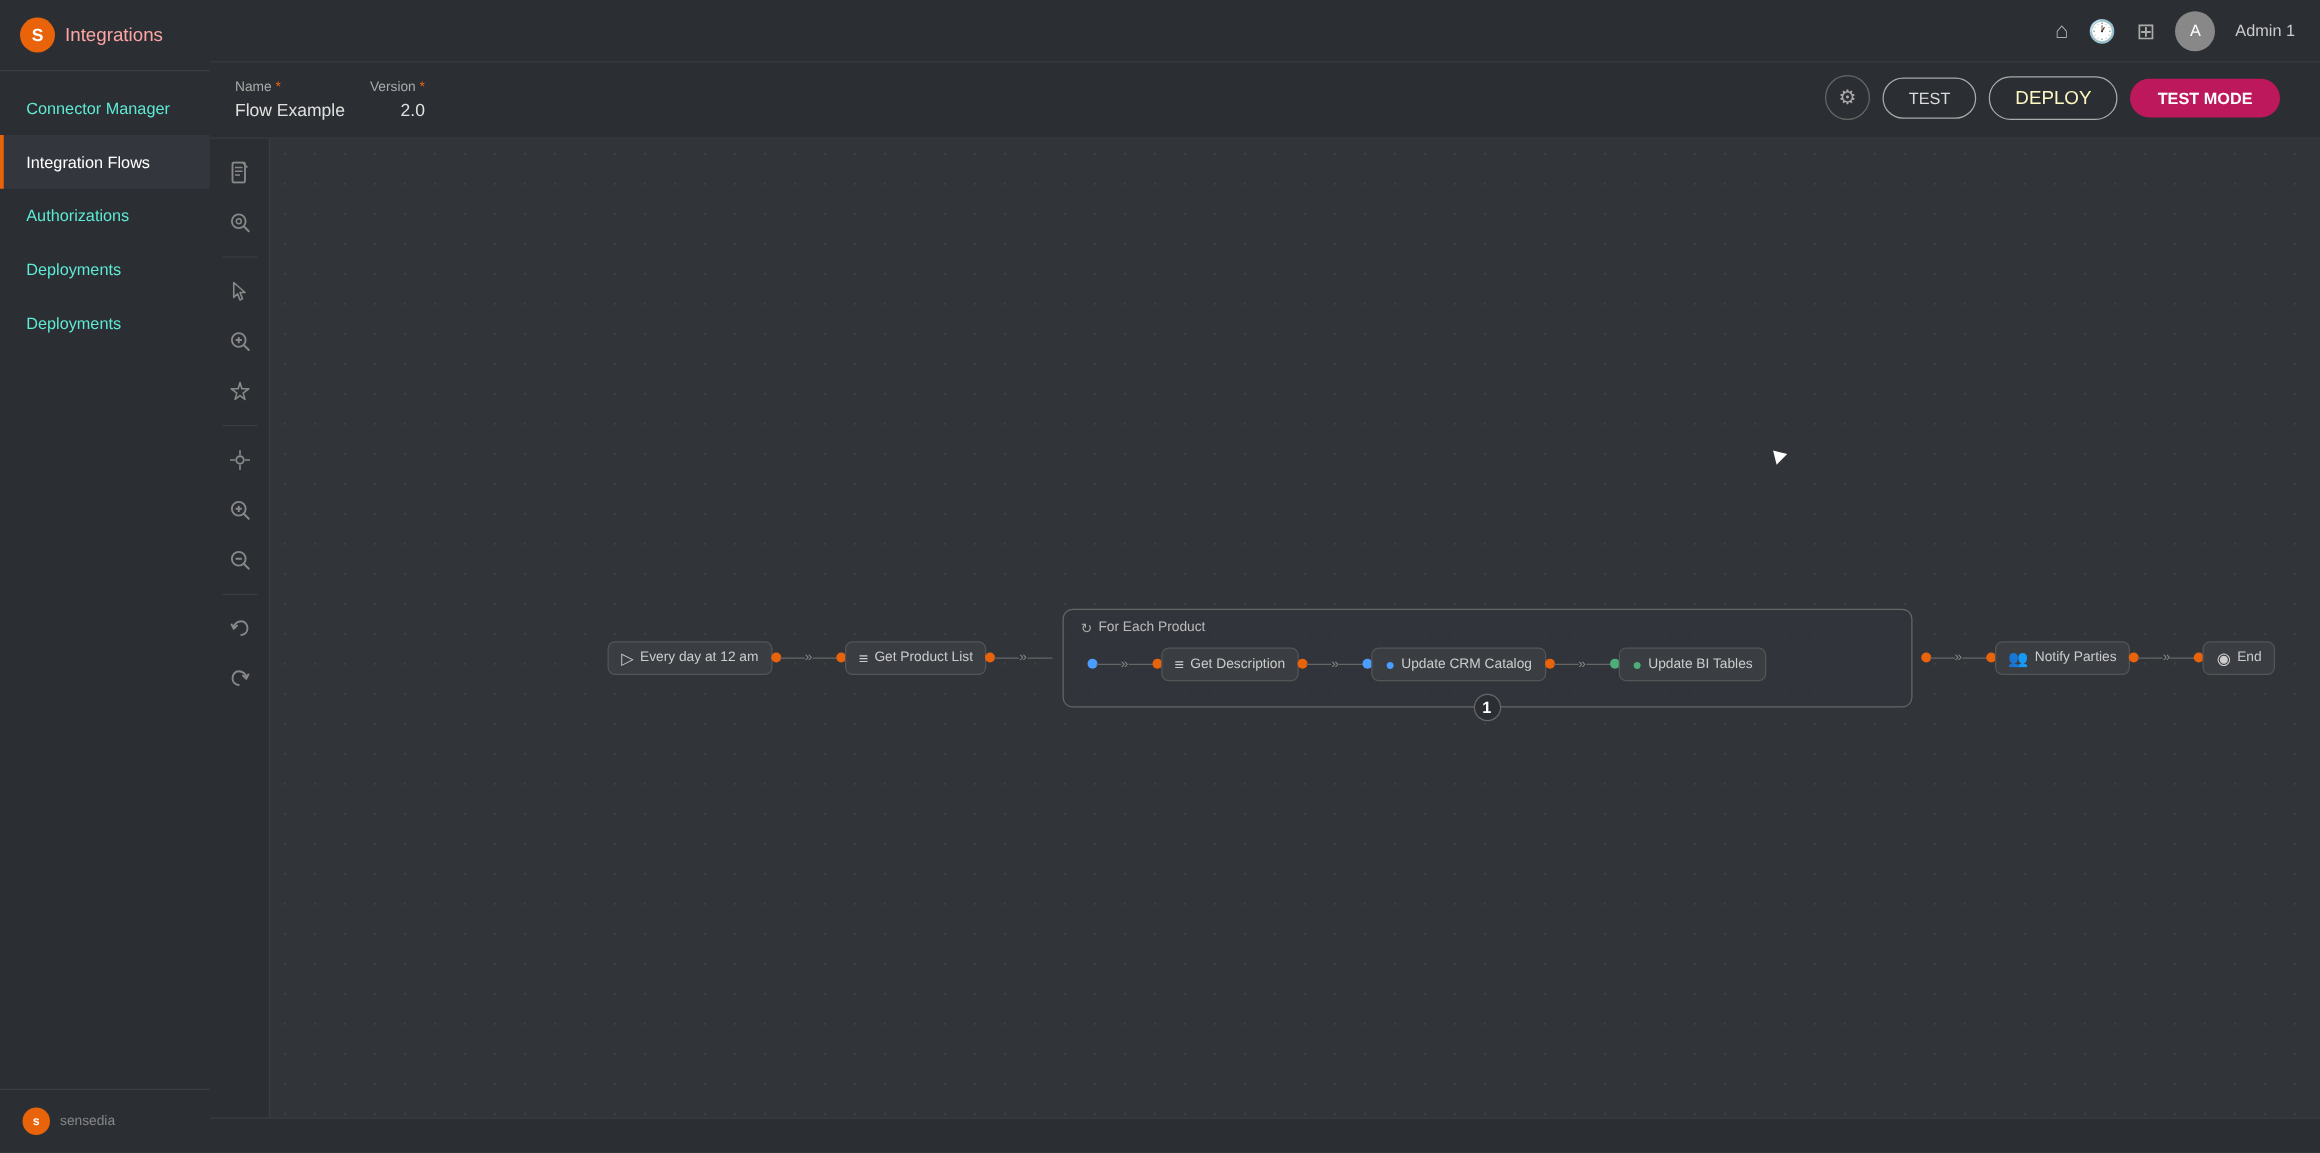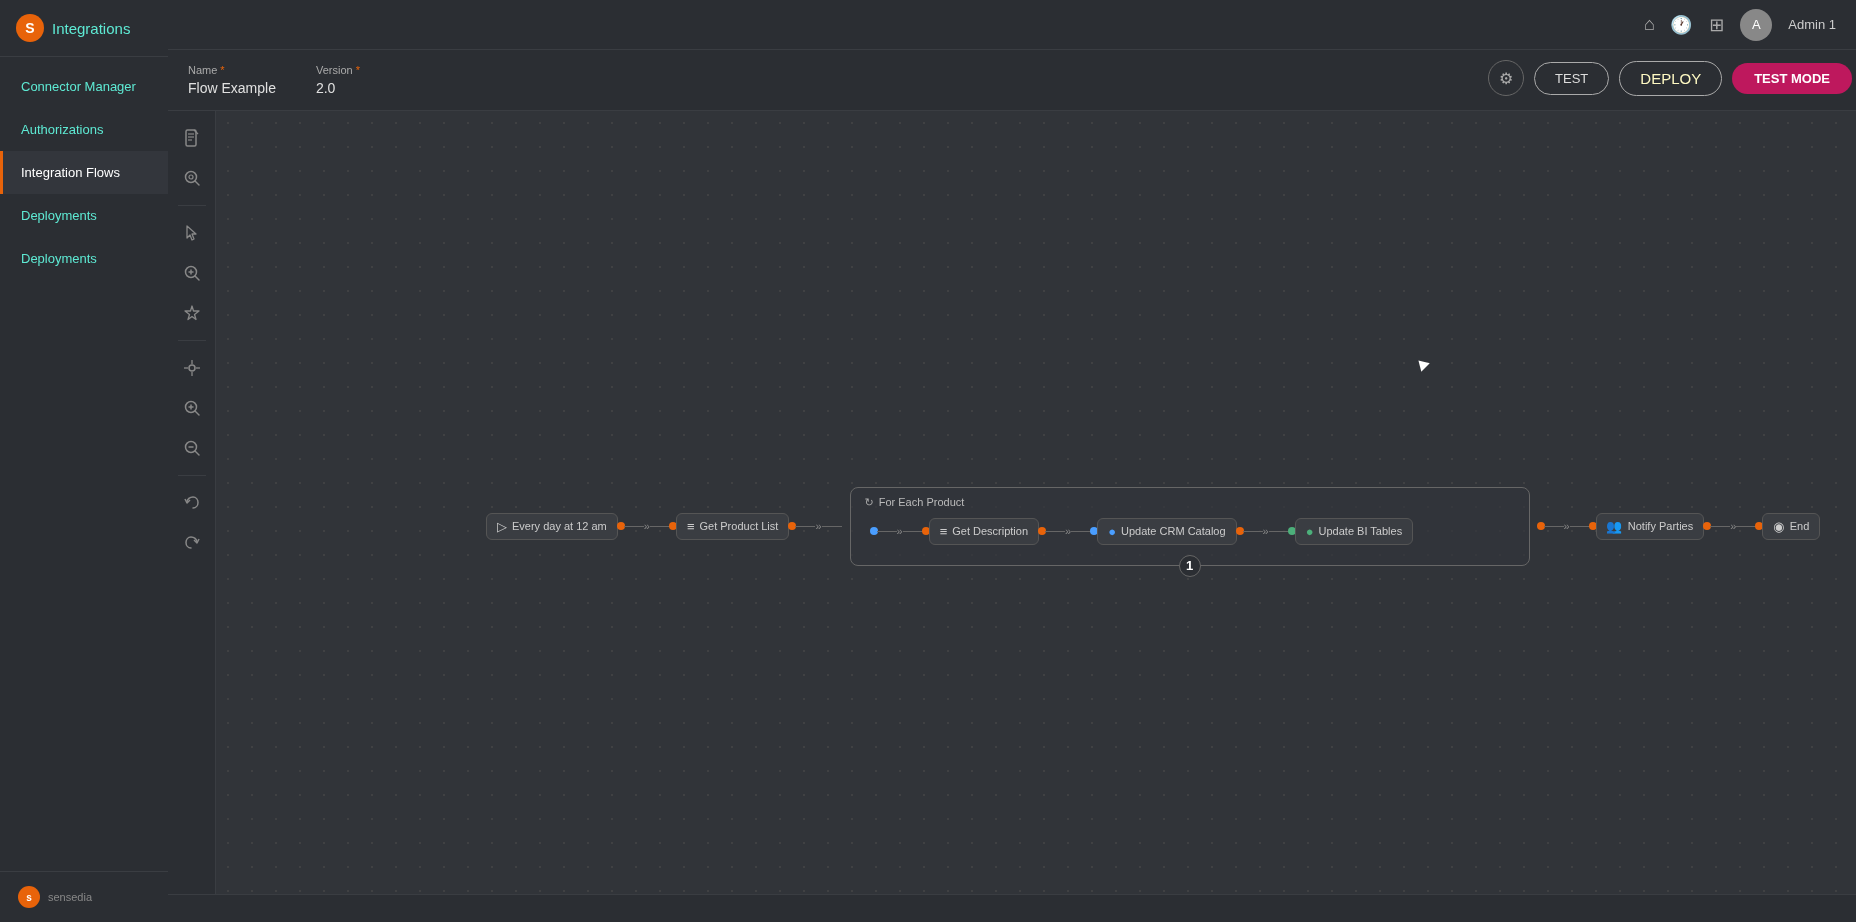--- a/index.html
+++ b/index.html
@@ -27,21 +27,21 @@
       background: #e8630a;
       border-radius: 50%;
       display: flex;
       align-items: center;
       justify-content: center;
       font-size: 14px;
       color: white;
       font-weight: bold;
     }
     #sidebar-logo .logo-text {
-      color: #5eead4;
+      color: #fca5a5;
       font-size: 15px;
       font-weight: 500;
     }
     .sidebar-nav {
       flex: 1;
       display: flex;
       flex-direction: column;
       padding-top: 8px;
     }
     .nav-item {
@@ -104,36 +104,36 @@
       background: #888;
       border-radius: 50%;
       display: flex; align-items: center; justify-content: center;
       font-size: 13px; color: white;
     }
     .user-name { color: #ccc; font-size: 13px; }
 
     
     #header-form {
       background: #2b2e33;
-      padding: 10px 4px 14px 20px;
+      padding: 10px 32px 14px 20px;
       border-bottom: 1px solid #3a3d42;
       display: flex;
       align-items: flex-end;
-      gap: 40px;
+      gap: 20px;
     }
     .form-group { display: flex; flex-direction: column; gap: 4px; }
     .form-label {
       font-size: 11px;
       color: #aaa;
       display: flex;
       align-items: center;
       gap: 3px;
     }
     .form-label .required { color: #e8630a; }
-    .form-value { font-size: 14px; color: #e0e0e0; }
+    .form-value { font-size: 14px; color: #e0e0e0; text-align: right; }
     .header-actions {
       margin-left: auto;
       display: flex;
       align-items: center;
       gap: 10px;
     }
     .btn-settings {
       width: 36px; height: 36px;
       border-radius: 50%;
       border: 1.5px solid #666;
@@ -359,25 +359,25 @@
 
 <nav id="sidebar">
   <div id="sidebar-logo">
     <div class="logo-icon">S</div>
     <span class="logo-text">Integrations</span>
   </div>
   <div class="sidebar-nav">
     <div class="nav-item">
       <span>Connector Manager</span>
     </div>
+    <div class="nav-item active">
+      <span>Integration Flows</span>
+    </div>
     <div class="nav-item">
       <span>Authorizations</span>
-    </div>
-    <div class="nav-item active">
-      <span>Integration Flows</span>
     </div>
     <div class="nav-item">
       <span>Deployments</span>
     </div>
     <div class="nav-item">
       <span>Deployments</span>
     </div>
   </div>
   <div class="sidebar-footer">
     <div class="footer-logo">s</div>

